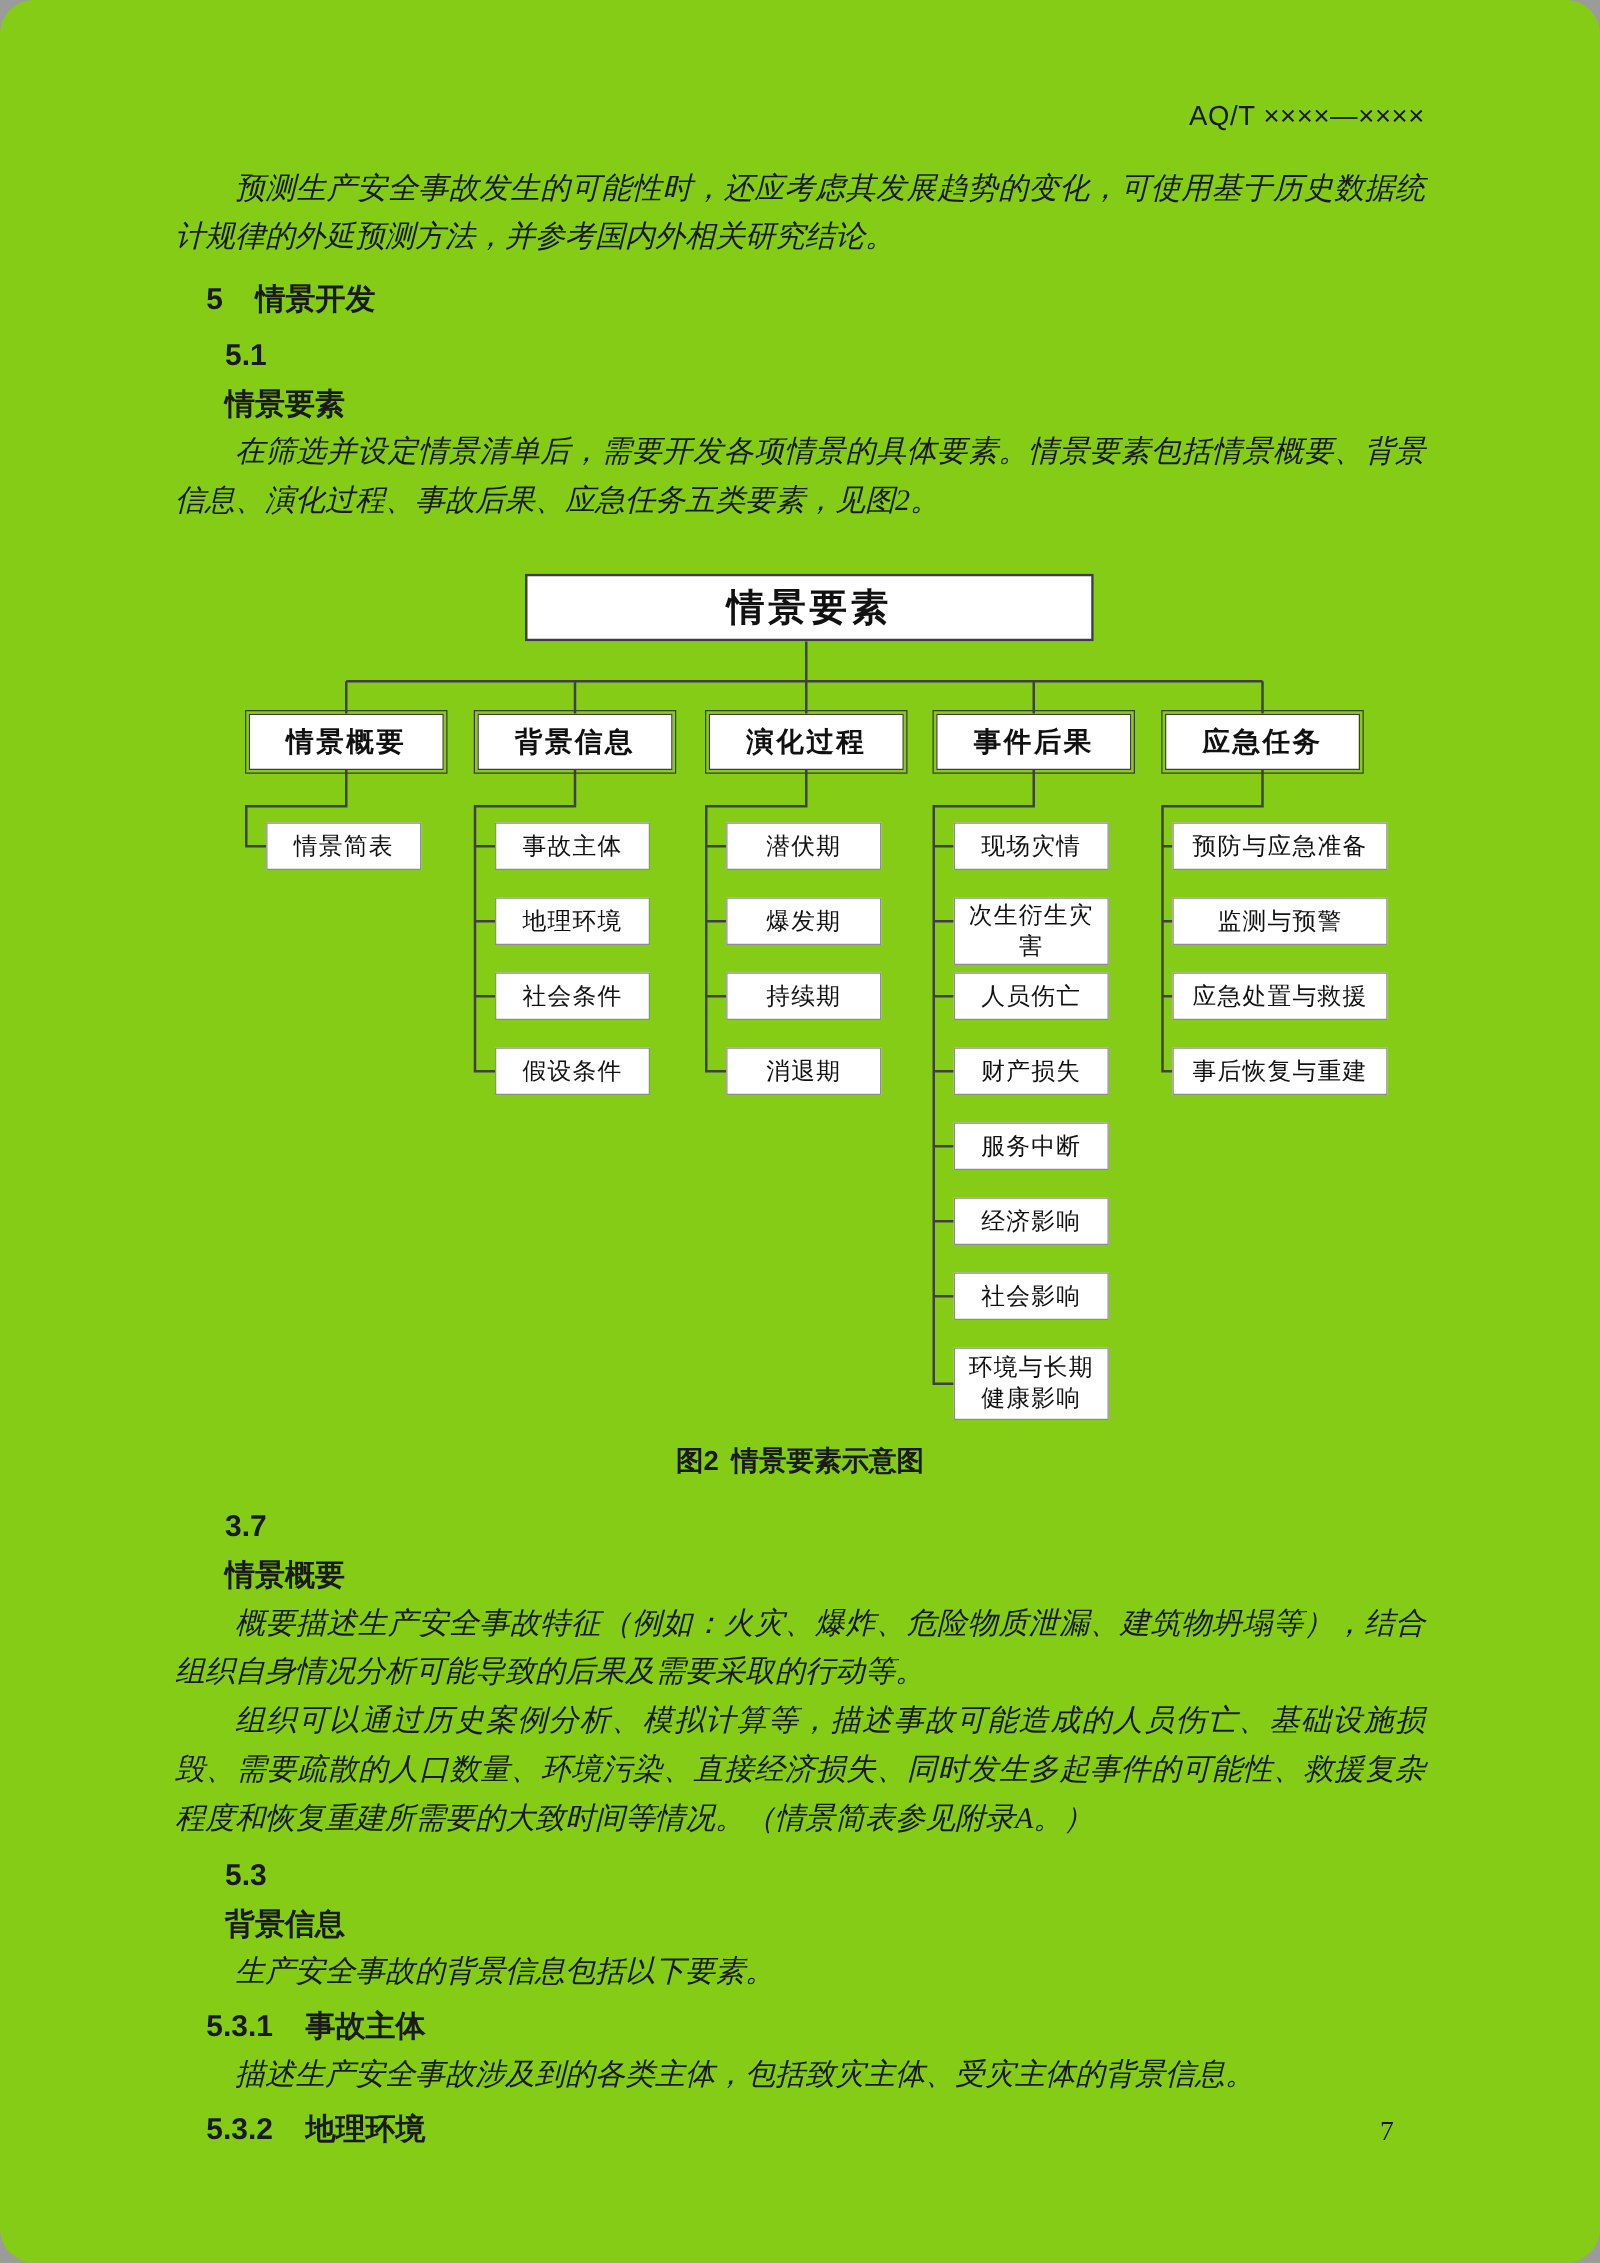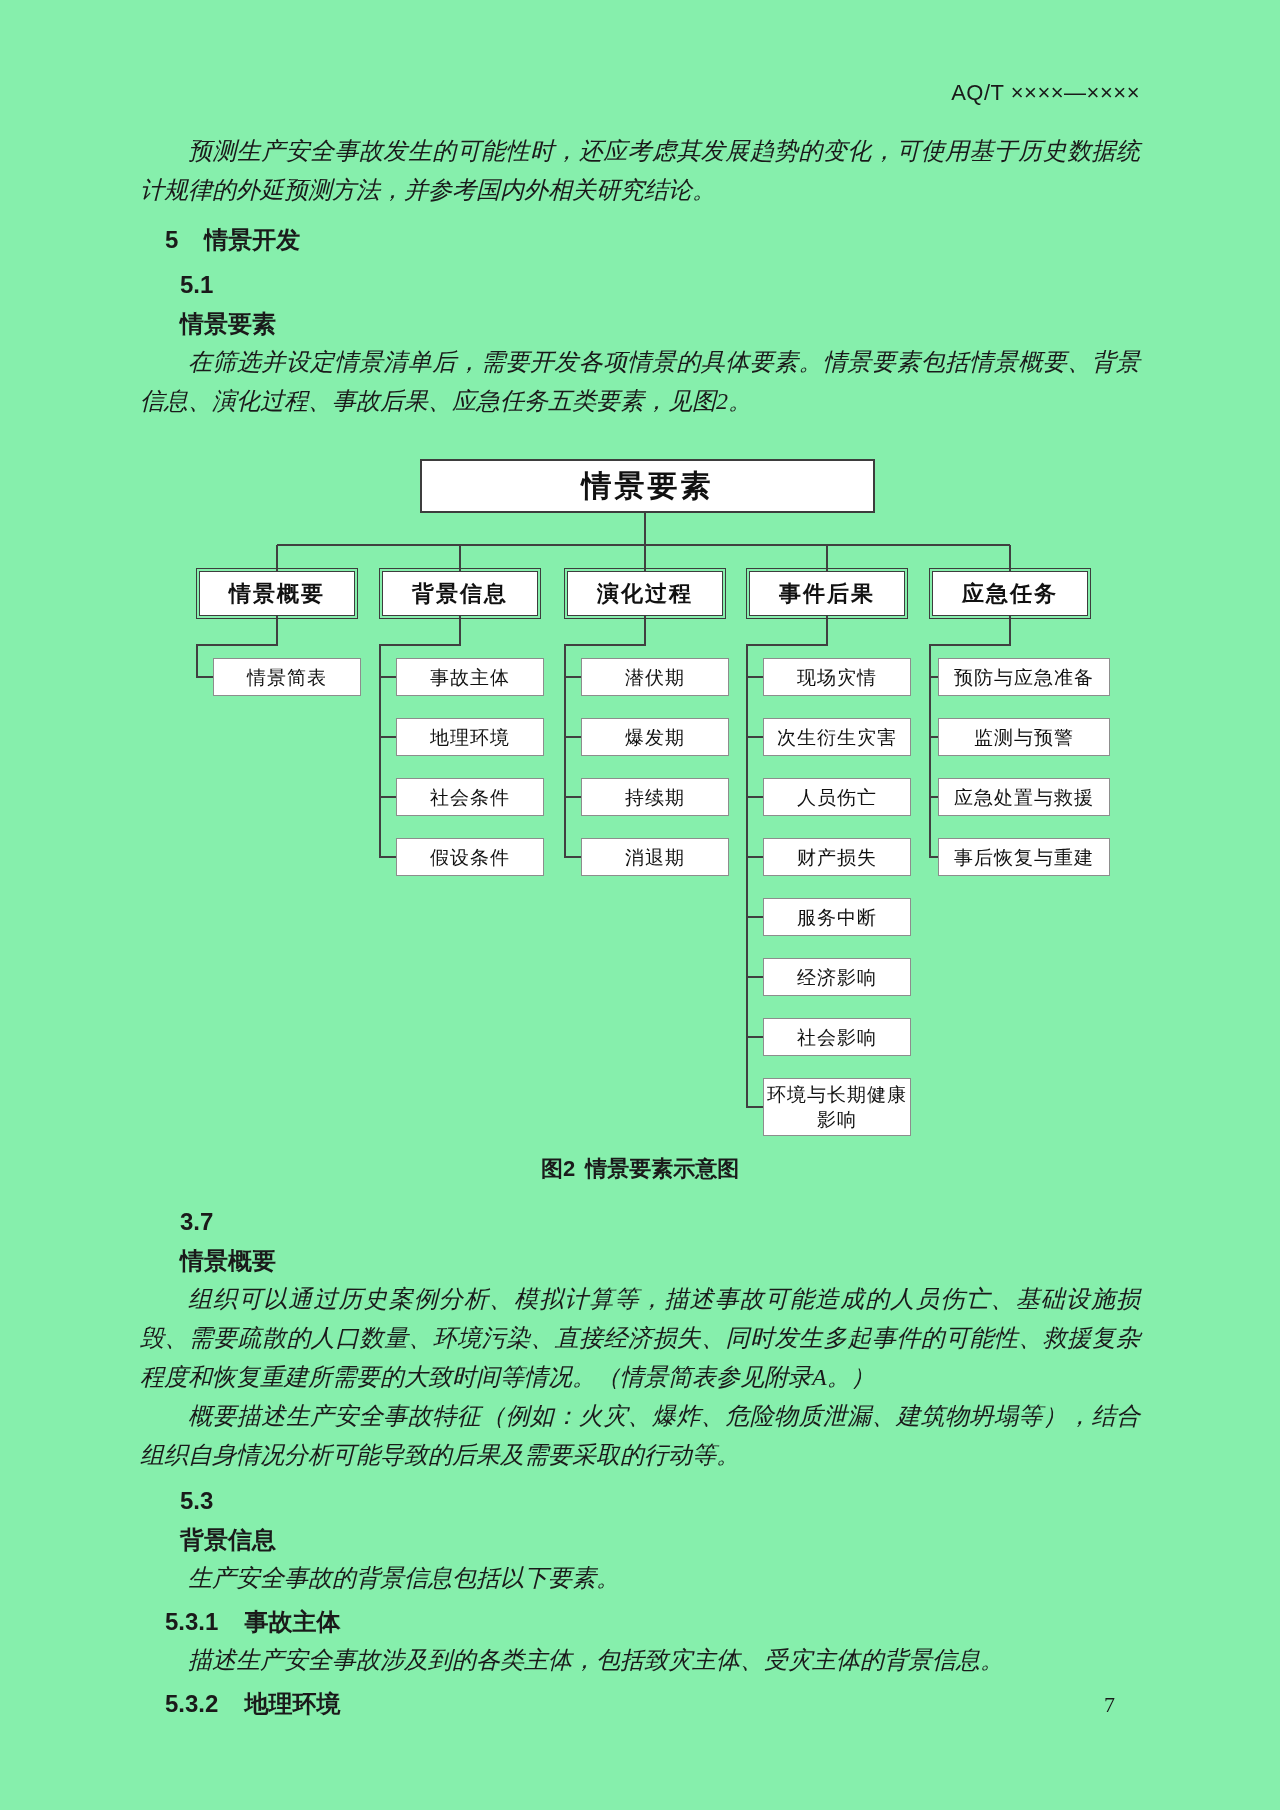--- a/index.html
+++ b/index.html
@@ -1,25 +1,26 @@
 <!DOCTYPE html>
 <html><head>
 <meta charset="utf-8">
 <style>
   html,body{margin:0;padding:0;background:#9b9b9b;}
   .page{
     position:relative;
     width:1280px;height:1810px;
     margin:0 auto;
-    background:#86efac;
+    background:#84cc16;
     color:#1a1a1a;
     font-family:"Liberation Serif","DejaVu Serif",serif;
     box-sizing:border-box;
     padding:80px 140px 0 140px;
     overflow:hidden;
+    border-radius:27px;
   }
   .doc-code{
     text-align:right;
     font-family:"Liberation Sans","DejaVu Sans",sans-serif;
     font-size:22px;line-height:26px;
     margin:0 0 26px 0;
     letter-spacing:.5px;
   }
   p.body{
     font-size:24px;line-height:39px;
@@ -50,21 +51,21 @@
     left:280px;top:30px;width:455px;height:54px;
     border:2px solid #3d3d3d;
     font-size:30px;font-weight:bold;letter-spacing:3px;
   }
   .branch{
     top:142px;width:156px;height:45px;
     border:1px solid #3d3d3d;outline:1px solid #3d3d3d;outline-offset:2px;
     font-size:22px;font-weight:bold;letter-spacing:2px;
   }
   .leaf{
-    width:148px;min-height:38px;
+    width:124px;min-height:38px;
     border:1px solid #8d8d8d;
     font-size:19px;line-height:25px;letter-spacing:1px;
     padding:1px 3px;
   }
   .leaf.wide{width:172px;}
   .leaf.tall{min-height:58px;}
   .caption{
     font-family:"Liberation Sans","DejaVu Sans",sans-serif;
     font-weight:bold;font-size:22px;line-height:39px;
     text-align:center;margin:10px 0 0 0;
@@ -149,22 +150,22 @@
   </div>
 
   <p class="caption">
     <span class="fig-no">图2</span><span>情景要素示意图</span>
   </p>
 
   <div class="h2 sp52">
     <span class="num">3.7</span>
     <span>情景概要</span>
   </div>
+  <p class="body">概要描述生产安全事故特征（例如：火灾、爆炸、危险物质泄漏、建筑物坍塌等），结合组织自身情况分析可能导致的后果及需要采取的行动等。</p>
   <p class="body">组织可以通过历史案例分析、模拟计算等，描述事故可能造成的人员伤亡、基础设施损毁、需要疏散的人口数量、环境污染、直接经济损失、同时发生多起事件的可能性、救援复杂程度和恢复重建所需要的大致时间等情况。（情景简表参见附录A。）</p>
-  <p class="body">概要描述生产安全事故特征（例如：火灾、爆炸、危险物质泄漏、建筑物坍塌等），结合组织自身情况分析可能导致的后果及需要采取的行动等。</p>
 
   <div class="h2">
     <span class="num">5.3</span>
     <span>背景信息</span>
   </div>
   <p class="body">生产安全事故的背景信息包括以下要素。</p>
 
   <div class="h3">
     <span class="num">5.3.1</span>
     <span>事故主体</span>

